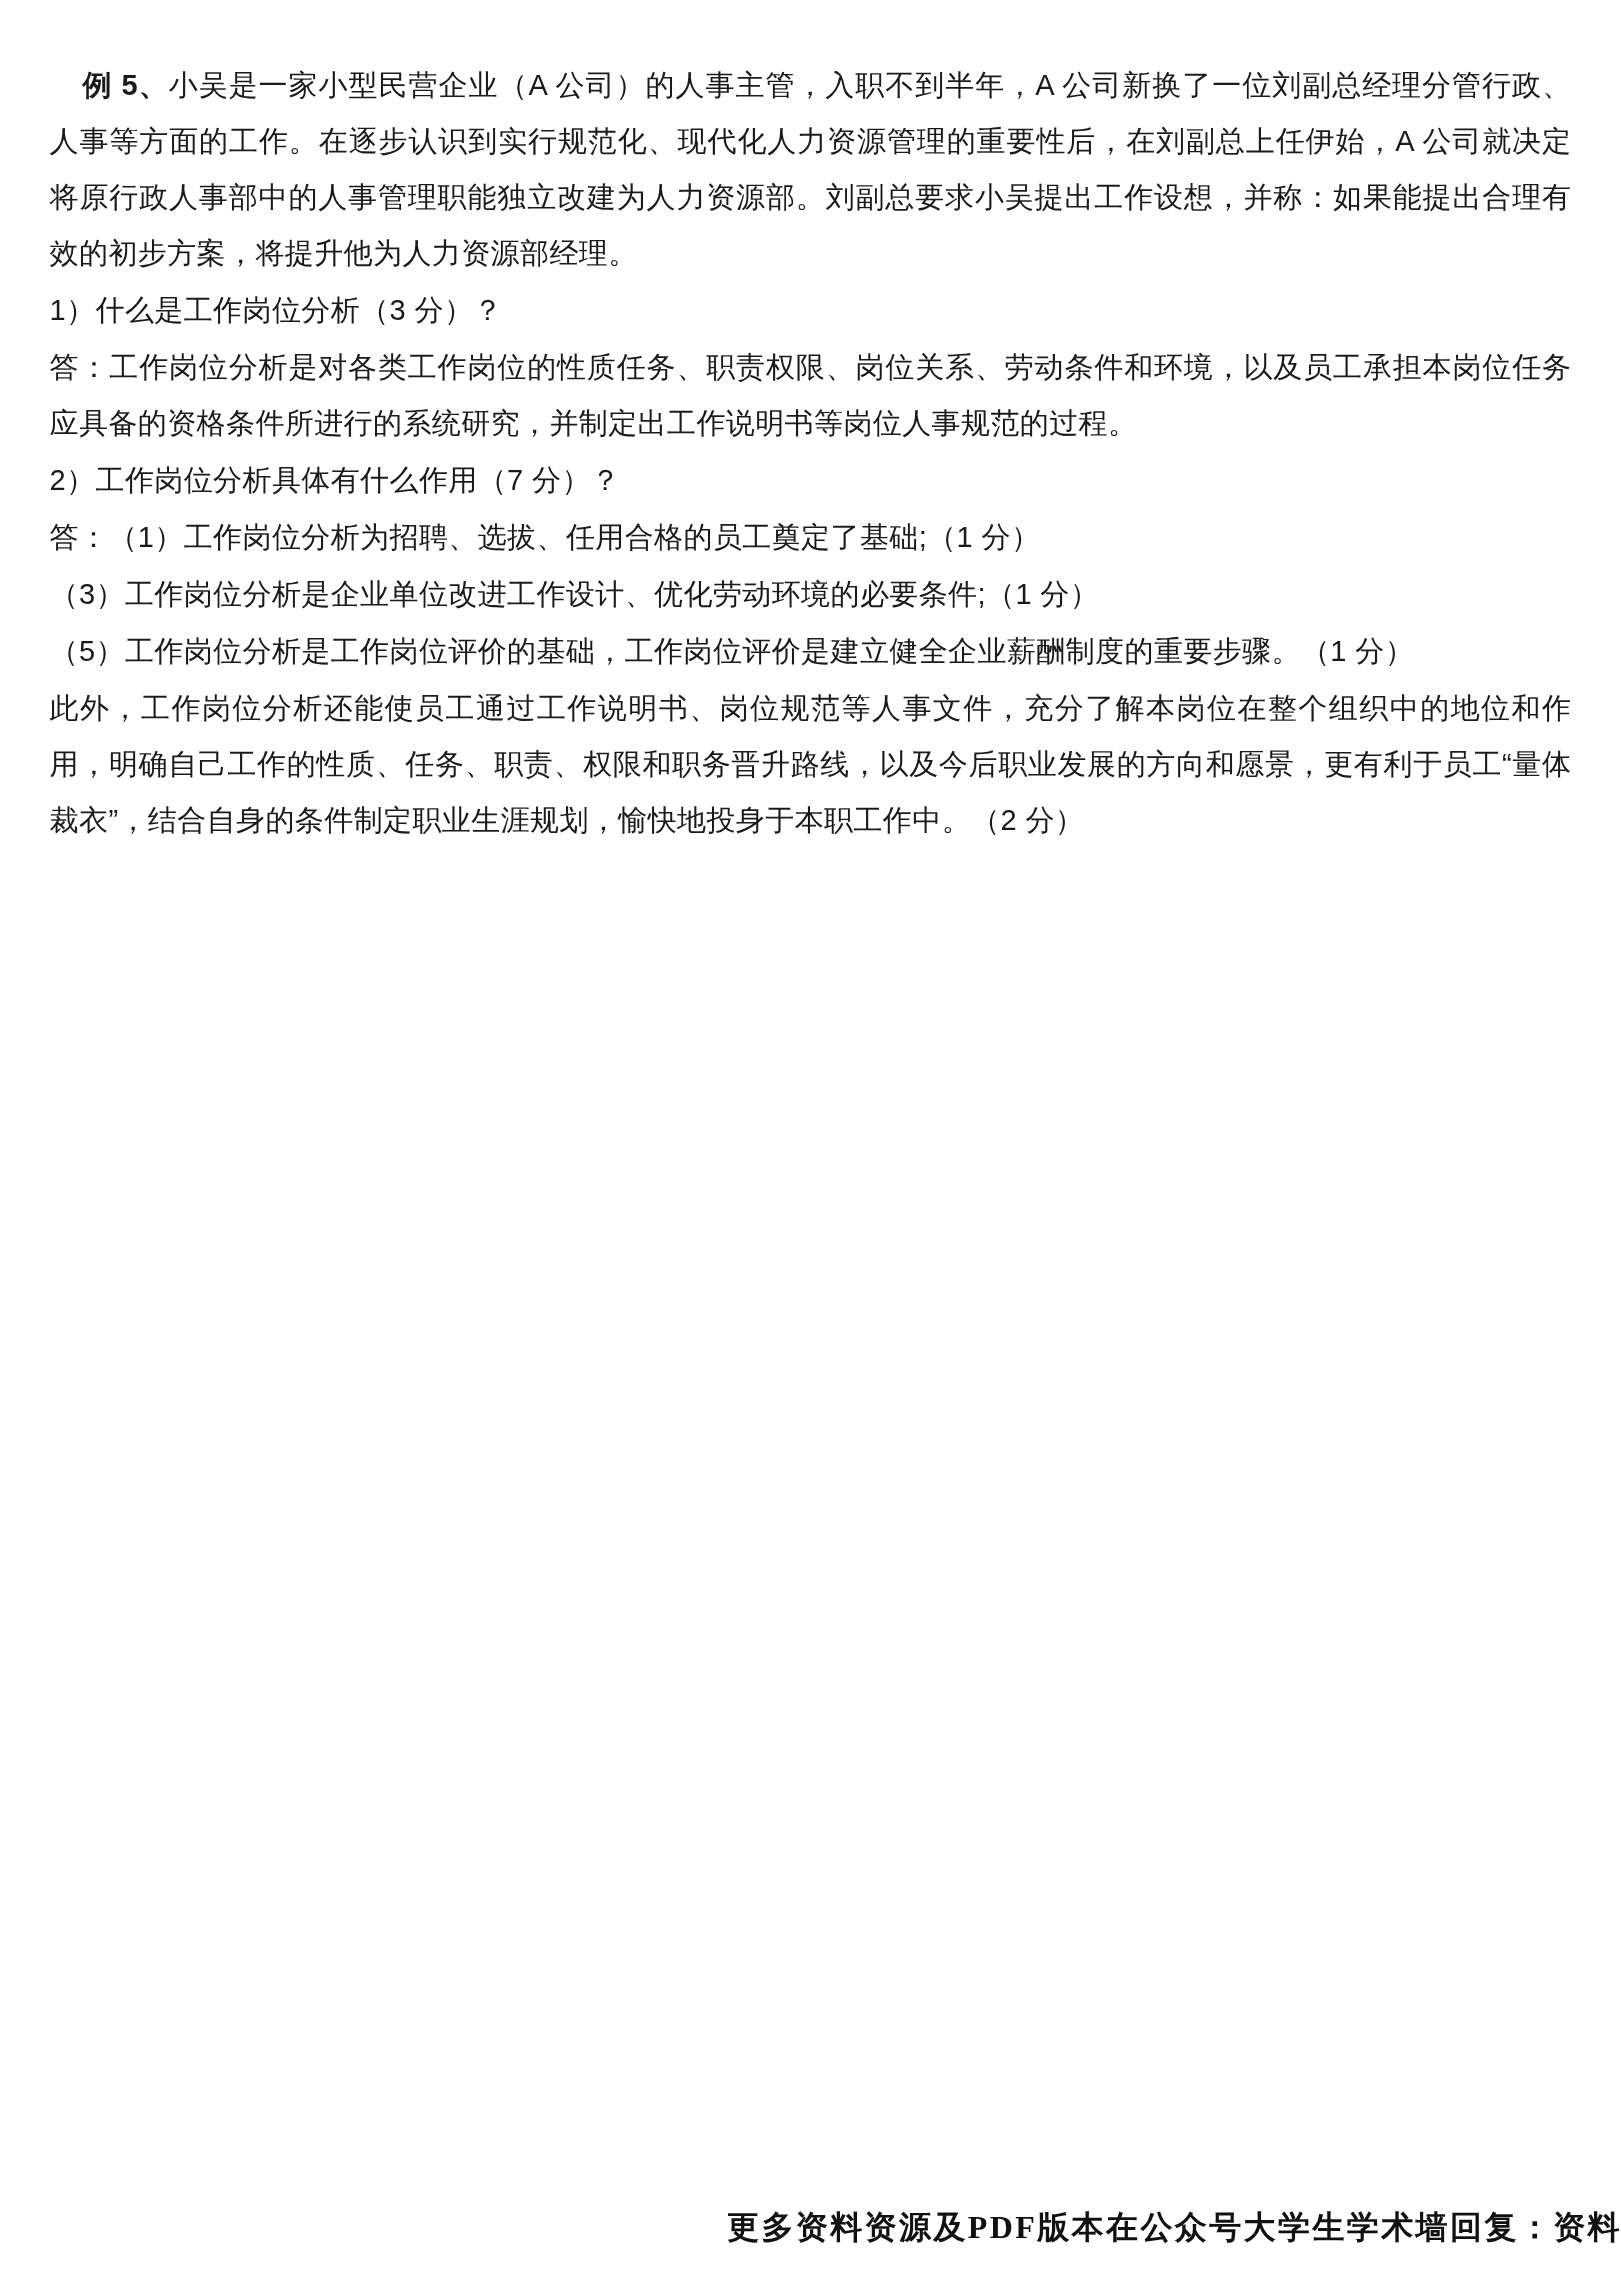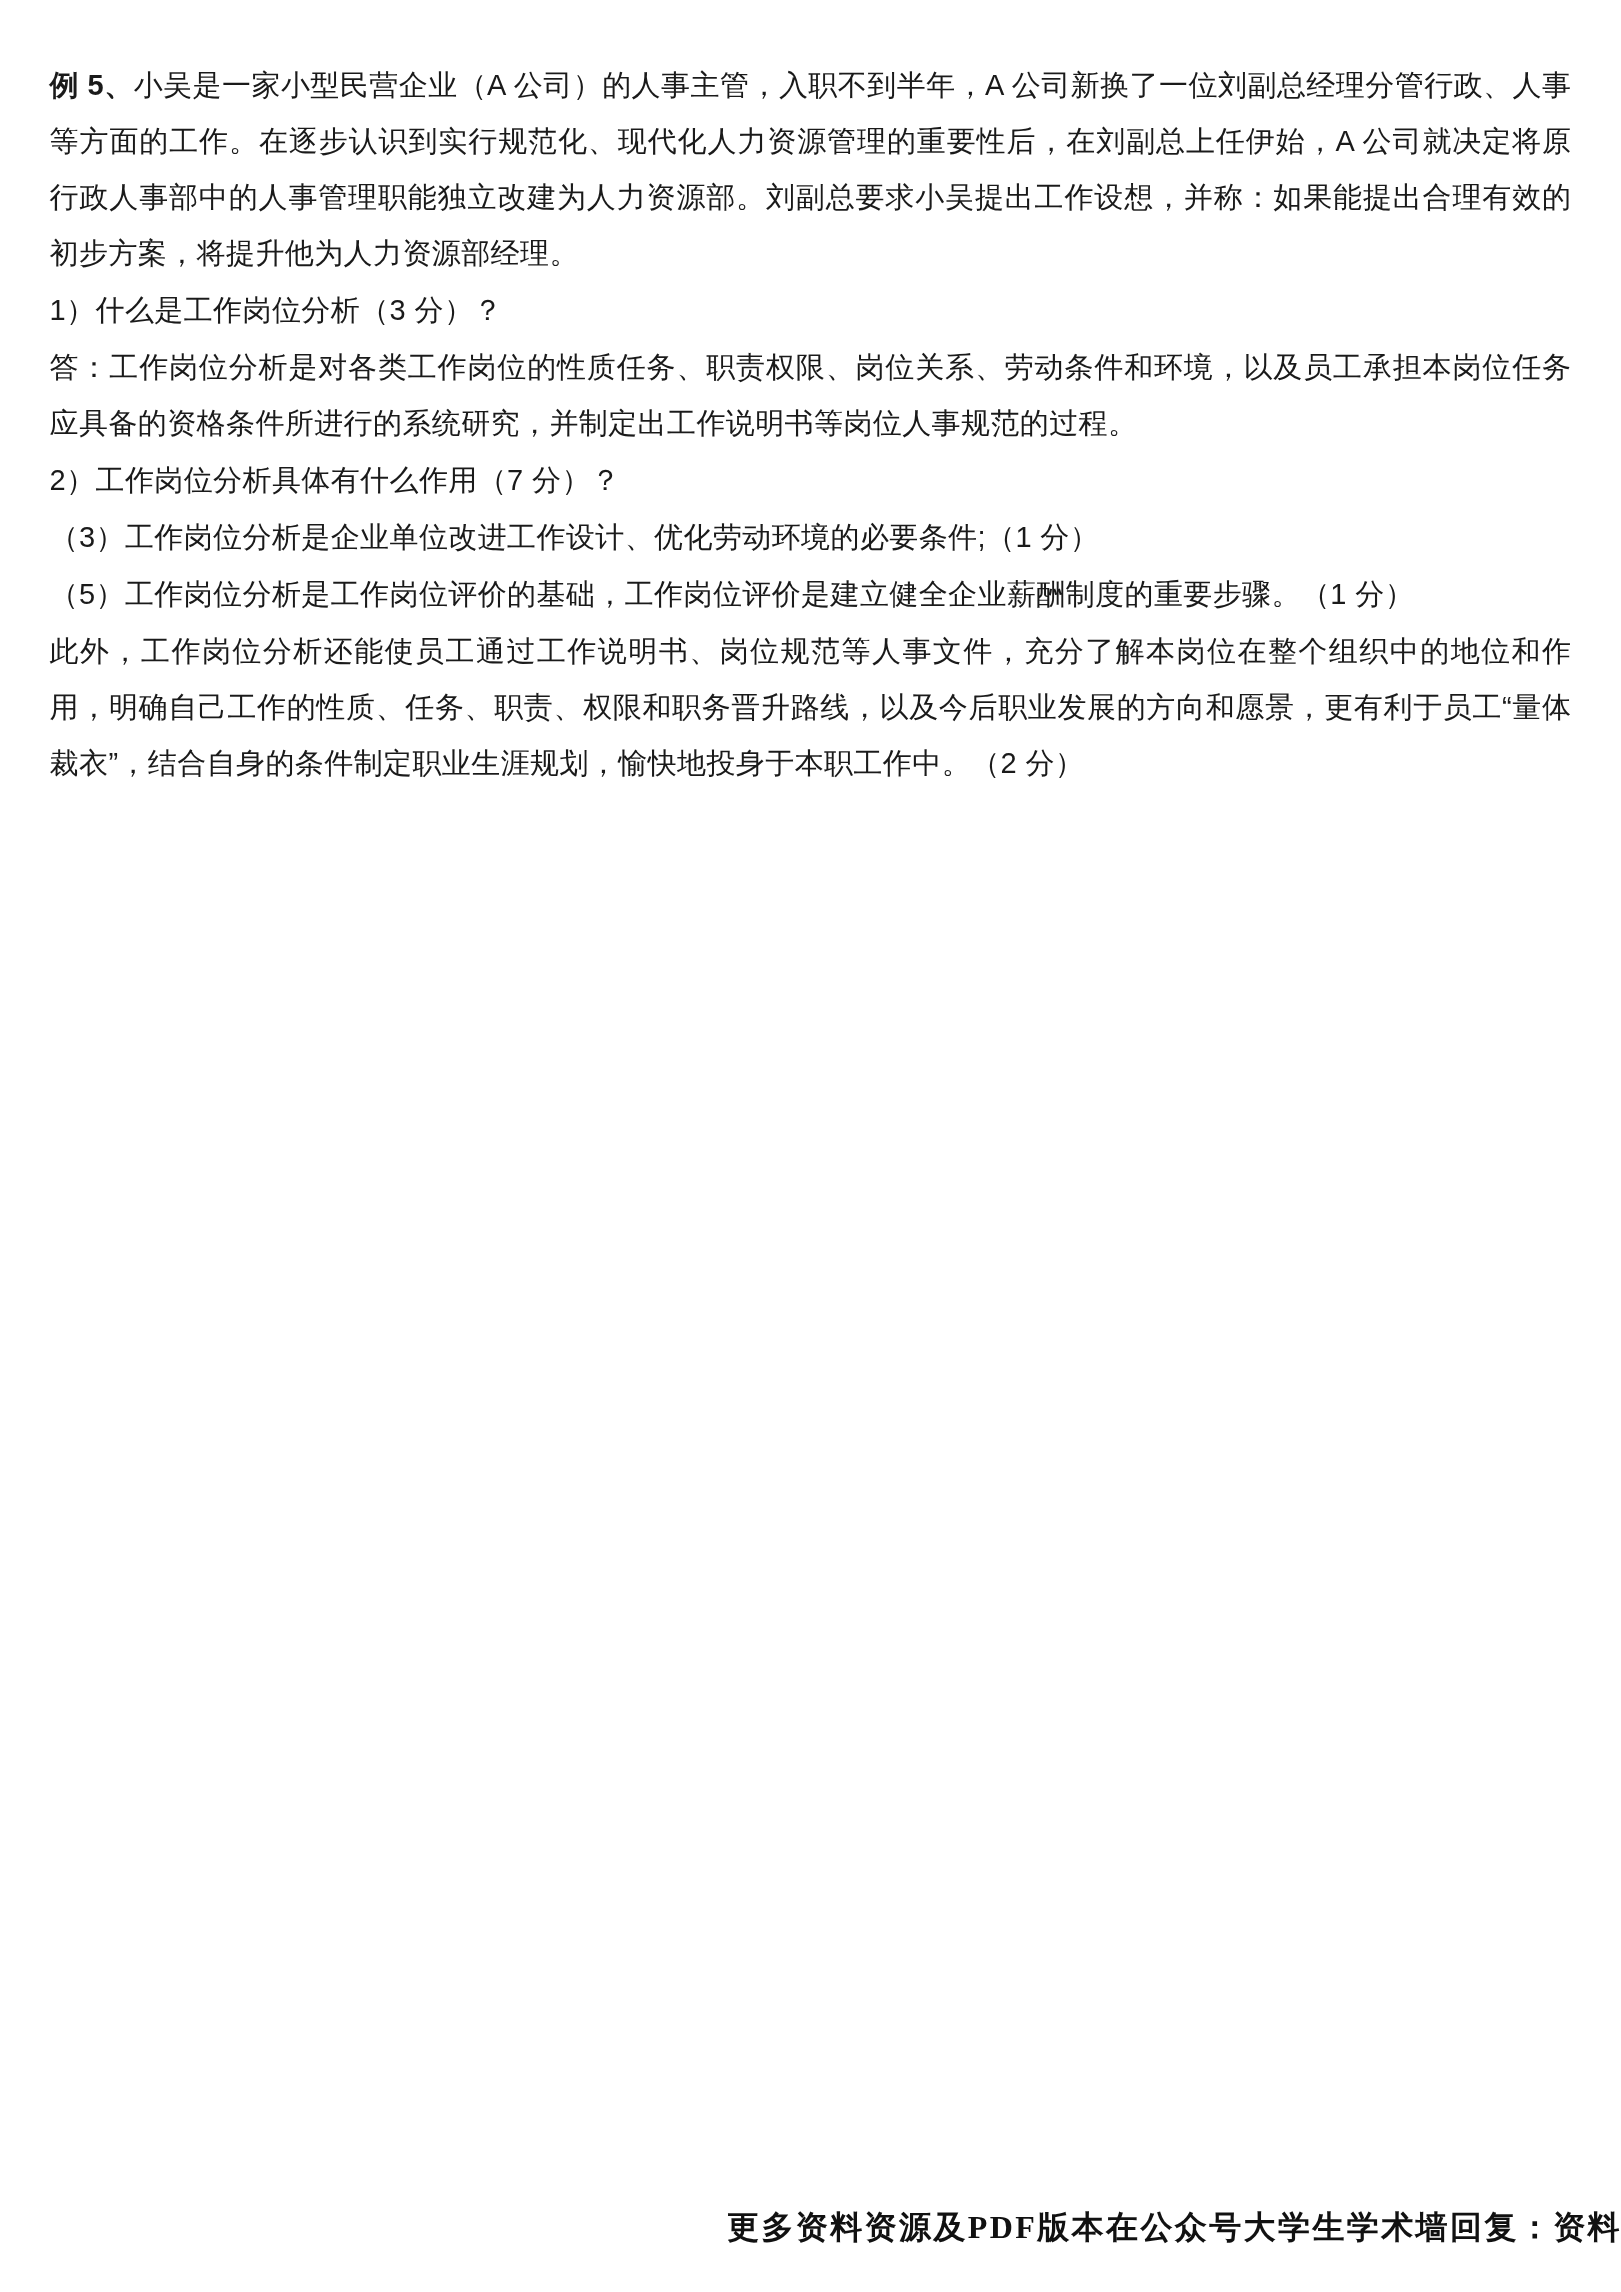--- a/index.html
+++ b/index.html
@@ -32,20 +32,21 @@
     line-height: 1.93;
     color: #1a1a1a;
     text-align: justify;
     text-justify: inter-ideograph;
     letter-spacing: 0.4px;
     margin: 0 0 1px 0;
     font-family: "Liberation Sans", sans-serif;
   }
   .para b, .para .bold {
     font-weight: bold;
+    margin-left: 33px;
   }
   .footer {
     position: absolute;
     left: 0;
     right: 0;
     bottom: 42px;
     text-align: right;
     font-family: "Liberation Serif", serif;
     font-weight: bold;
     font-size: 32px;
@@ -71,20 +72,21 @@
 
     <p class="para"><span class="bold">例 5、</span><span>小吴是一家小型民营企业（A 公司）的人事主管，入职不到半年，A 公司新换了一位刘副总经理分管行政、人事等方面的工作。在逐步认识到实行规范化、现代化人力资源管理的重要性后，在刘副总上任伊始，A 公司就决定将原行政人事部中的人事管理职能独立改建为人力资源部。刘副总要求小吴提出工作设想，并称：如果能提出合理有效的初步方案，将提升他为人力资源部经理。</span></p>
 
 
     <p class="para"><span>1）什么是工作岗位分析（3 分）？</span></p>
 
     <p class="para"><span>答：工作岗位分析是对各类工作岗位的性质任务、职责权限、岗位关系、劳动条件和环境，以及员工承担本岗位任务应具备的资格条件所进行的系统研究，并制定出工作说明书等岗位人事规范的过程。</span></p>
 
     <p class="para"><span>2）工作岗位分析具体有什么作用（7 分）？</span></p>
 
+    <p class="para"><span>答：（1）工作岗位分析为招聘、选拔、任用合格的员工奠定了基础;（1 分）</span></p>
 
 
     <p class="para"><span>（3）工作岗位分析是企业单位改进工作设计、优化劳动环境的必要条件;（1 分）</span></p>
 
 
     <p class="para"><span>（5）工作岗位分析是工作岗位评价的基础，工作岗位评价是建立健全企业薪酬制度的重要步骤。（1 分）</span></p>
 
     <p class="para"><span>此外，工作岗位分析还能使员工通过工作说明书、岗位规范等人事文件，充分了解本岗位在整个组织中的地位和作用，明确自己工作的性质、任务、职责、权限和职务晋升路线，以及今后职业发展的方向和愿景，更有利于员工“量体裁衣”，结合自身的条件制定职业生涯规划，愉快地投身于本职工作中。（2 分）</span></p>
 
   </div>

